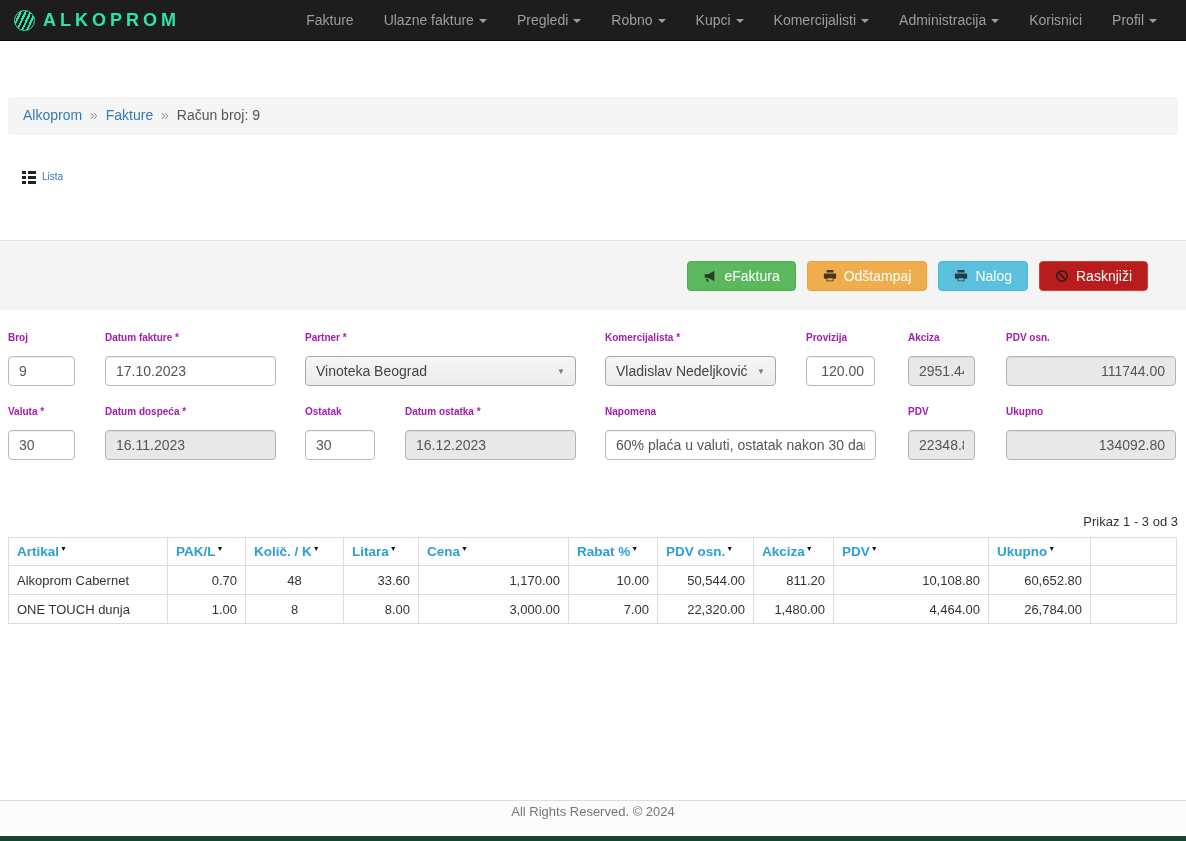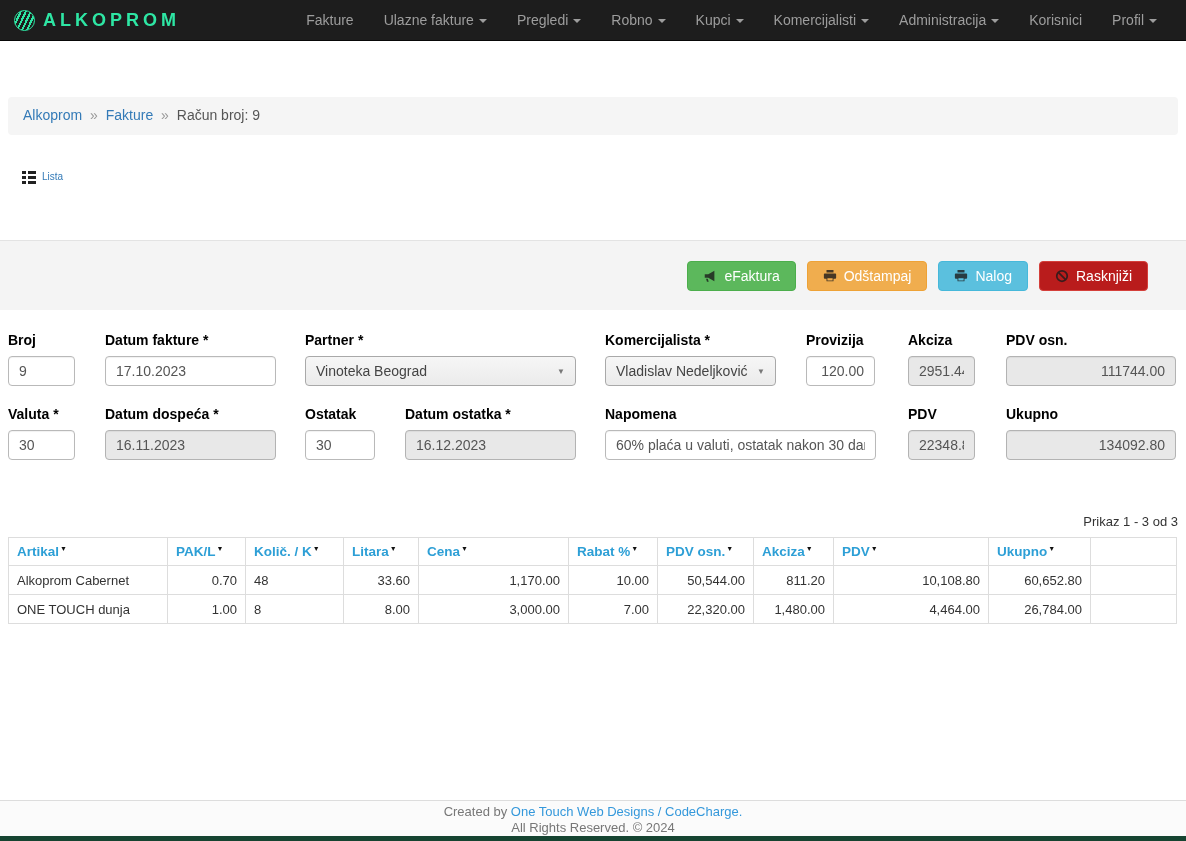--- a/index.html
+++ b/index.html
@@ -41,42 +41,42 @@
   .btn-warning { background:#f0ad4e; border-color:#eea236; }
   .btn-info    { background:#5bc0de; border-color:#46b8da; }
   .btn-danger  { background:#b91c1c; border-color:#d43f3a; }
 
   
   .form { padding:0 8px; }
   .frow { display:flex; }
   .frow1 { margin-top:22px; }
   .frow2 { margin-top:20px; }
   .fcell { display:flex; flex-direction:column; }
-  .flabel { font-size:14px; font-weight:bold; color:#000000; height:16px; margin-bottom:8px; white-space:nowrap; }
+  .flabel { font-size:10px; font-weight:bold; color:#a21caf; height:16px; margin-bottom:8px; white-space:nowrap; }
   .inp { height:30px; width:100%; border:1px solid #b9b9b9; border-radius:4px; padding:4px 10px;
          font-family:"Liberation Sans",sans-serif; font-size:14px; color:#555; background:#fff;
          box-shadow:inset 0 1px 1px rgba(0,0,0,.06); }
   .inp.right { text-align:right; }
   .inp.ro { background:#e8e8e8; border-color:#b3b3b3; }
   .fselect { height:30px; width:100%; border:1px solid #a9a9a9; border-radius:4px;
              background:linear-gradient(#f6f6f6,#ebebeb); display:flex; align-items:center;
              padding:0 10px; font-size:14px; color:#444; cursor:pointer; }
   .fselect-text { flex:1; overflow:hidden; white-space:nowrap; }
   .fselect-caret { font-size:8px; color:#777; margin-left:6px; }
 
   
   .summary { margin:54px 8px 6px 0; text-align:right; font-size:13px; color:#333; height:17px; }
   table.grid { margin:0 8px; width:1168px; border-collapse:collapse; table-layout:fixed; }
   table.grid th, table.grid td { border:1px solid #ddd; font-size:13px; color:#333;
          padding:5px 8px; white-space:nowrap; overflow:hidden; }
   table.grid th { text-align:left; height:28px; }
   table.grid td { height:29px; }
   .th-link { color:#2d9fd6; font-weight:bold; font-size:13.5px; text-decoration:none; cursor:pointer; }
   .sortcaret { font-size:7px; color:#111; position:relative; top:-5px; margin-left:1px; }
-  td.r { text-align:right; } td.c { text-align:left; }
+  td.r { text-align:right; } td.c { text-align:center; }
 
   
   .footer { position:absolute; left:0; right:0; bottom:5px; height:36px; background:#fbfbfb;
             border-top:1px solid #ddd; text-align:center; padding-top:3px;
             font-size:13px; color:#777; }
   .footer a { color:#3498db; text-decoration:none; cursor:pointer; }
   .footer-line { height:16px; line-height:16px; }
   .footer-bar { position:absolute; left:0; right:0; bottom:0; height:5px; background:#164431; }
 </style>
 </head>
@@ -275,21 +275,17 @@
         <td class="r">22,320.00</td>
         <td class="r">1,480.00</td>
         <td class="r">4,464.00</td>
         <td class="r">26,784.00</td>
         <td></td>
       </tr>
     </tbody>
   </table>
 
   <div class="footer">
-    <div class="footer-line">
-      <span>Created by</span>
-      <a>One Touch Web Designs / CodeCharge.</a>
-    </div>
     <div class="footer-line">All Rights Reserved. © 2024</div>
   </div>
   <div class="footer-bar"></div>
 
 </div>
 
 </body></html>

